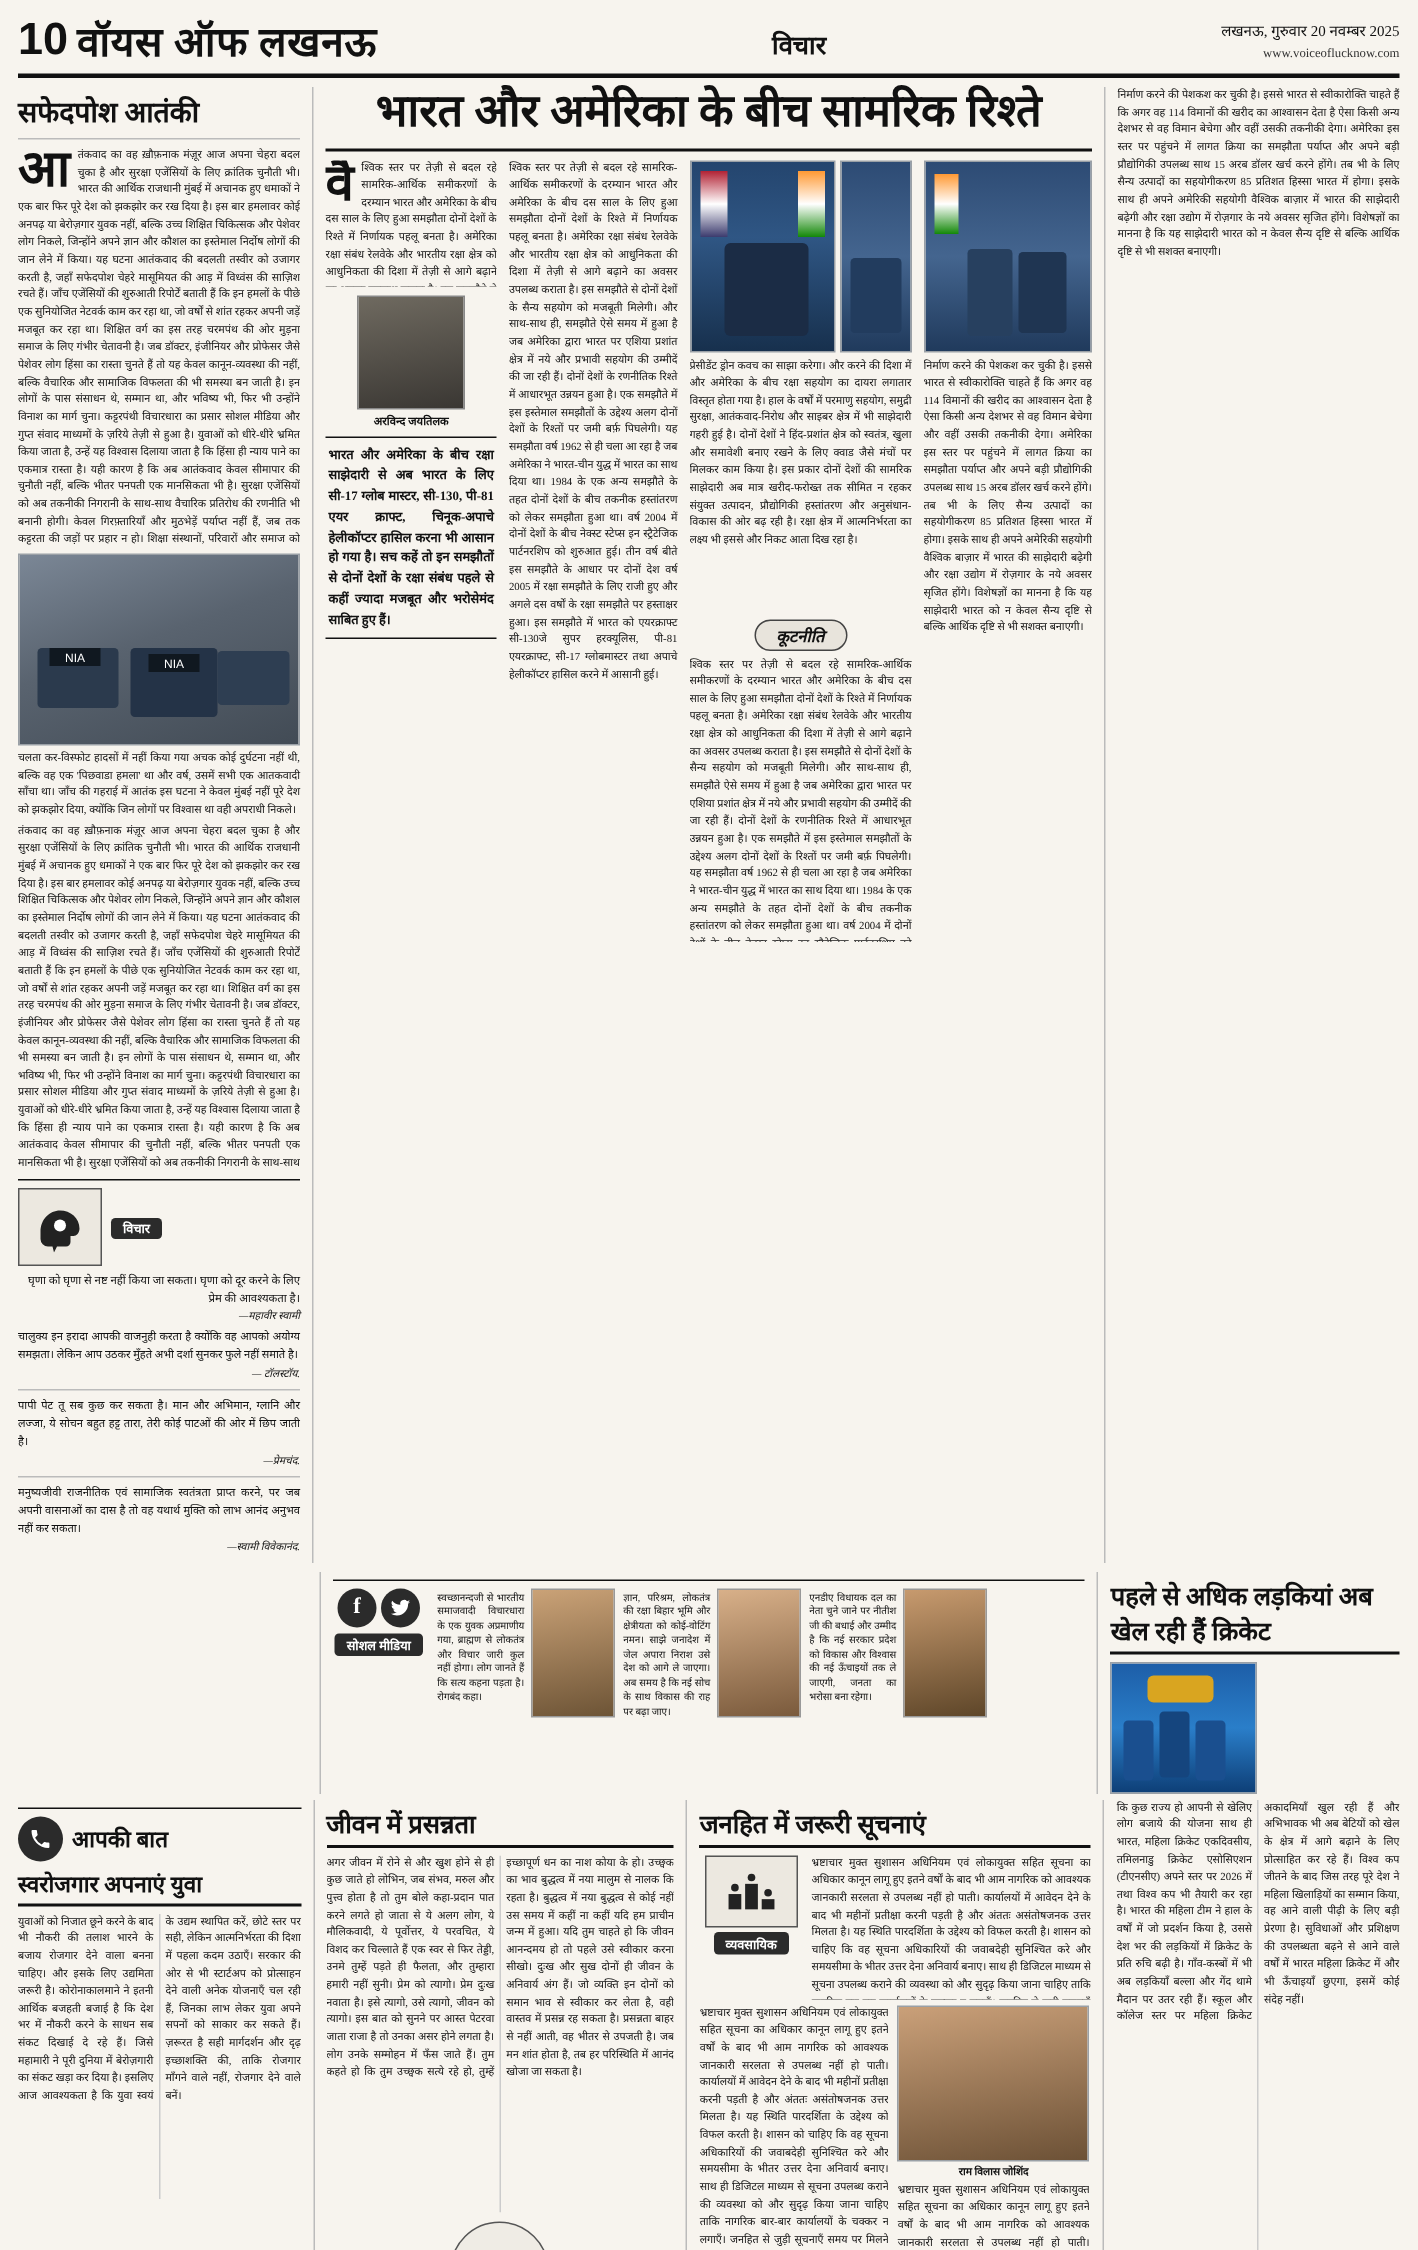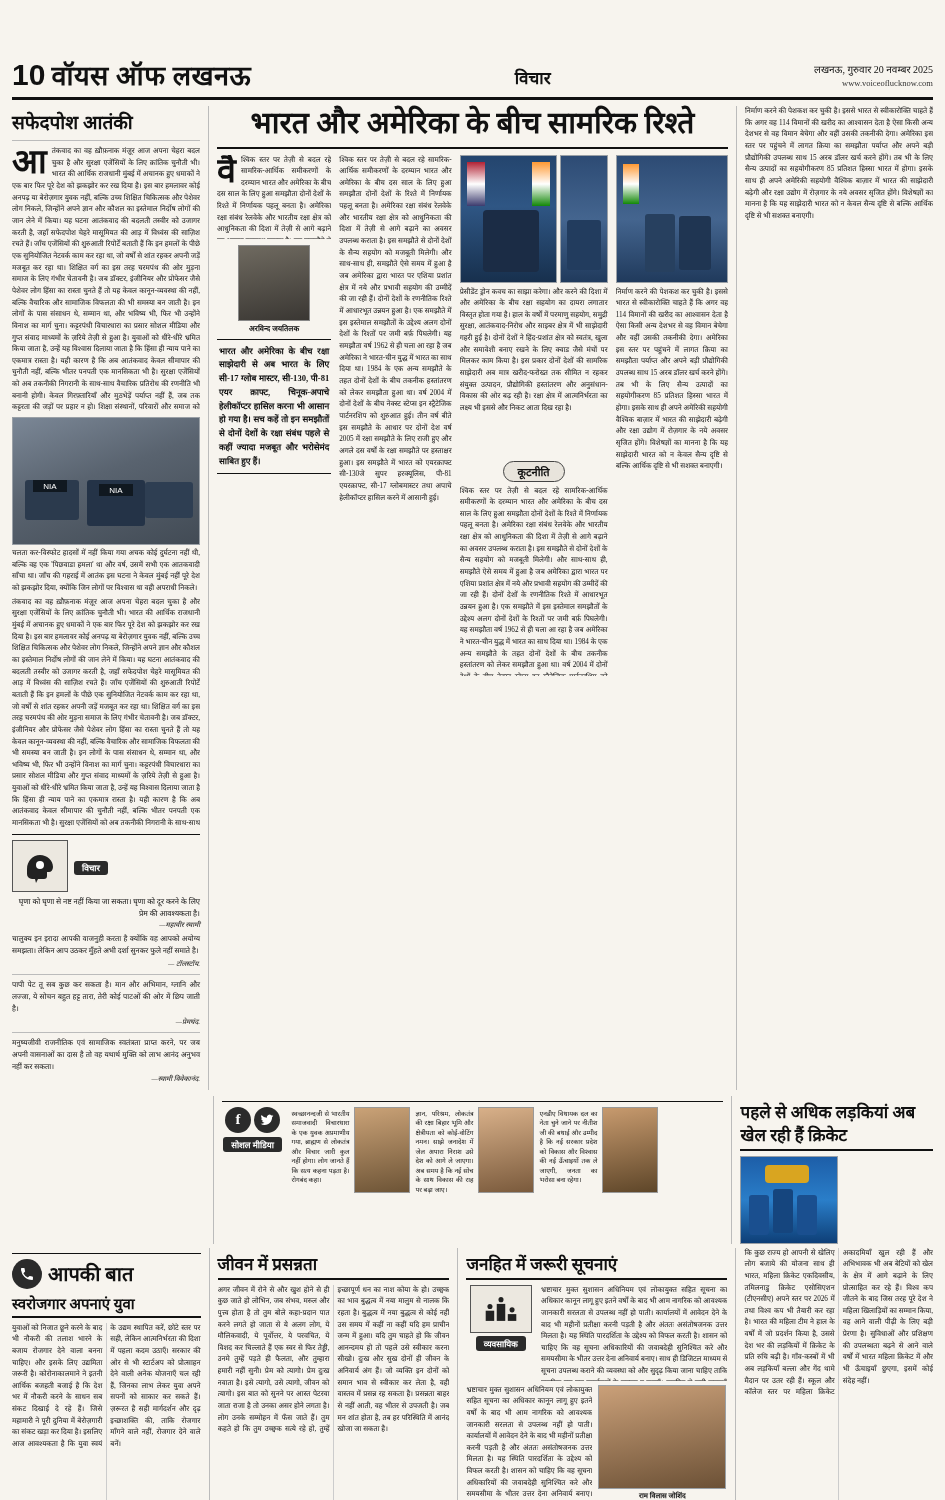--- a/index.html
+++ b/index.html
@@ -8,21 +8,21 @@
     width: 945px;
     height: 1500px;
     background: #f7f4ee;
     font-family: "Liberation Serif", serif;
     color: #111;
     overflow: hidden;
   }
   .page { position: relative; width: 945px; height: 1500px; padding: 8px 12px; }
 
   
-  .masthead { display:flex; align-items:flex-end; justify-content:space-between; border-bottom:3px solid #111; padding-bottom:4px;margin-top:48px; }
+  .masthead { display:flex; align-items:flex-end; justify-content:space-between; border-bottom:3px solid #111; padding-bottom:4px; }
   .mast-left { display:flex; align-items:center; gap:6px; }
   .pageno { font-size:30px; font-weight:bold; font-family:"Liberation Sans",sans-serif; line-height:1; }
   .mast-title { font-size:27px; font-weight:bold; letter-spacing:.5px; }
   .mast-center { font-size:17px; font-weight:bold; padding-bottom:4px; }
   .mast-right { text-align:right; font-size:9.5px; line-height:1.5; padding-bottom:3px; }
   .mast-right .d1 { font-size:10px; }
   .mast-right .d2 { font-size:8.5px; color:#333; }
 
   
   .topband { display:flex; gap:8px; margin-top:6px; }
@@ -183,21 +183,21 @@
             <div class="photo ph-flag" style="width:97px;height:128px;">
               <div style="position:absolute;left:6px;top:6px;width:18px;height:44px;background:linear-gradient(180deg,#b22234,#fff,#3c3b6e);"></div>
               <div style="position:absolute;right:6px;top:6px;width:18px;height:44px;background:linear-gradient(180deg,#ff9933,#ffffff,#138808);"></div>
               <div style="position:absolute;left:22px;bottom:10px;width:56px;height:62px;background:#1b2c45;border-radius:4px;"></div>
             </div>
             <div class="photo ph-sign" style="width:48px;height:128px;">
               <div style="position:absolute;left:6px;bottom:12px;width:34px;height:50px;background:#223c5e;border-radius:3px;"></div>
             </div>
           </div>
           <div class="body-txt" style="height:170px;overflow:hidden;margin-top:4px;">प्रेसीडेंट ड्रोन कवच का साझा करेगा। और करने की दिशा में और अमेरिका के बीच रक्षा सहयोग का दायरा लगातार विस्तृत होता गया है। हाल के वर्षों में परमाणु सहयोग, समुद्री सुरक्षा, आतंकवाद-निरोध और साइबर क्षेत्र में भी साझेदारी गहरी हुई है। दोनों देशों ने हिंद-प्रशांत क्षेत्र को स्वतंत्र, खुला और समावेशी बनाए रखने के लिए क्वाड जैसे मंचों पर मिलकर काम किया है। इस प्रकार दोनों देशों की सामरिक साझेदारी अब मात्र खरीद-फरोख्त तक सीमित न रहकर संयुक्त उत्पादन, प्रौद्योगिकी हस्तांतरण और अनुसंधान-विकास की ओर बढ़ रही है। रक्षा क्षेत्र में आत्मनिर्भरता का लक्ष्य भी इससे और निकट आता दिख रहा है।</div>
-          <div style="text-align:center;margin:4px 0;">
+          <div style="text-align:center;margin:4px 0;font-style:italic;">
             <span class="tag">कूटनीति</span>
           </div>
           <div class="body-txt" style="height:190px;overflow:hidden;">श्विक स्तर पर तेज़ी से बदल रहे सामरिक-आर्थिक समीकरणों के दरम्यान भारत और अमेरिका के बीच दस साल के लिए हुआ समझौता दोनों देशों के रिश्ते में निर्णायक पहलू बनता है। अमेरिका रक्षा संबंध रेलवेके और भारतीय रक्षा क्षेत्र को आधुनिकता की दिशा में तेज़ी से आगे बढ़ाने का अवसर उपलब्ध कराता है। इस समझौते से दोनों देशों के सैन्य सहयोग को मजबूती मिलेगी। और साथ-साथ ही, समझौते ऐसे समय में हुआ है जब अमेरिका द्वारा भारत पर एशिया प्रशांत क्षेत्र में नये और प्रभावी सहयोग की उम्मीदें की जा रही हैं। दोनों देशों के रणनीतिक रिश्ते में आधारभूत उन्नयन हुआ है। एक समझौते में इस इस्तेमाल समझौतों के उद्देश्य अलग दोनों देशों के रिश्तों पर जमी बर्फ़ पिघलेगी। यह समझौता वर्ष 1962 से ही चला आ रहा है जब अमेरिका ने भारत-चीन युद्ध में भारत का साथ दिया था। 1984 के एक अन्य समझौते के तहत दोनों देशों के बीच तकनीक हस्तांतरण को लेकर समझौता हुआ था। वर्ष 2004 में दोनों देशों के बीच नेक्स्ट स्टेप्स इन स्ट्रैटेजिक पार्टनरशिप को शुरुआत हुई। तीन वर्ष बीते इस समझौते के आधार पर दोनों देश वर्ष 2005 में रक्षा समझौते के लिए राजी हुए और अगले दस वर्षों के रक्षा समझौते पर हस्ताक्षर हुआ। इस समझौते में भारत को एयरक्राफ्ट सी-130जे सुपर हरक्यूलिस, पी-81 एयरक्राफ्ट, सी-17 ग्लोबमास्टर तथा अपाचे हेलीकॉप्टर हासिल करने में आसानी हुई।</div>
         </div>
 
         <div style="width:118px;">
           <div class="photo ph-sign" style="width:100%;height:128px;">
             <div style="position:absolute;left:6px;top:8px;width:16px;height:40px;background:linear-gradient(180deg,#ff9933,#fff,#138808);"></div>
             <div style="position:absolute;left:28px;bottom:10px;width:30px;height:58px;background:#2a4straight;background:#27405f;border-radius:3px;"></div>
             <div style="position:absolute;left:62px;bottom:12px;width:32px;height:54px;background:#1f3552;border-radius:3px;"></div>
@@ -270,21 +270,21 @@
   <div style="display:flex;gap:8px;margin-top:4px;">
 
     <div style="width:196px;">
       <div class="divider"></div>
       <div style="display:flex;align-items:center;gap:6px;">
         <div class="circ">
           <svg width="16" height="16" viewBox="0 0 24 24">
               <path d="M6.6 10.8a15 15 0 0 0 6.6 6.6l2.2-2.2a1 1 0 0 1 1-.2 11 11 0 0 0 3.5.6 1 1 0 0 1 1 1V20a1 1 0 0 1-1 1A17 17 0 0 1 3 4a1 1 0 0 1 1-1h3.5a1 1 0 0 1 1 1 11 11 0 0 0 .6 3.5 1 1 0 0 1-.3 1z" fill="#fff"></path>
             </svg>
         </div>
-        <span style="font-size:20px;font-weight:bold;">आपकी बात</span>
+        <span style="font-size:15px;font-weight:bold;">आपकी बात</span>
       </div>
       <div class="sechead sm">स्वरोजगार अपनाएं युवा</div>
       <div class="body-txt twocol2" style="height:190px;overflow:hidden;">युवाओं को निजात छूने करने के बाद भी नौकरी की तलाश भारने के बजाय रोजगार देने वाला बनना चाहिए। और इसके लिए उद्यमिता जरूरी है। कोरोनाकालमाने ने इतनी आर्थिक बजहती बजाई है कि देश भर में नौकरी करने के साधन सब संकट दिखाई दे रहे हैं। जिसे महामारी ने पूरी दुनिया में बेरोज़गारी का संकट खड़ा कर दिया है। इसलिए आज आवश्यकता है कि युवा स्वयं के उद्यम स्थापित करें, छोटे स्तर पर सही, लेकिन आत्मनिर्भरता की दिशा में पहला कदम उठाएँ। सरकार की ओर से भी स्टार्टअप को प्रोत्साहन देने वाली अनेक योजनाएँ चल रही हैं, जिनका लाभ लेकर युवा अपने सपनों को साकार कर सकते हैं। ज़रूरत है सही मार्गदर्शन और दृढ़ इच्छाशक्ति की, ताकि रोजगार माँगने वाले नहीं, रोजगार देने वाले बनें।</div>
     </div>
 
     <div style="width:250px;padding-left:8px;" class="vsep">
       <div class="sechead">जीवन में प्रसन्नता</div>
       <div class="body-txt twocol2" style="height:238px;overflow:hidden;">अगर जीवन में रोने से और खुश होने से ही कुछ जाते हो लोभिन, जब संभव, मरुल और पुत्त्व होता है तो तुम बोले कहा-प्रदान पात करने लगते हो जाता से ये अलग लोग, ये मौलिकवादी, ये पूर्वोत्तर, ये परवचित, ये विशद कर चिल्लाते हैं एक स्वर से फिर तेड्डी, उनमे तुम्हें पड़ते ही फैलता, और तुम्हारा हमारी नहीं सुनी। प्रेम को त्यागो। प्रेम दुःख नवाता है। इसे त्यागो, उसे त्यागो, जीवन को त्यागो। इस बात को सुनने पर आस्त पेटरवा जाता राजा है तो उनका असर होने लगता है। लोग उनके सम्मोहन में फँस जाते हैं। तुम कहते हो कि तुम उच्छ्वक सत्ये रहे हो, तुम्हें इच्छापूर्ण धन का नाश कोया के हो। उच्छ्वक का भाव बुद्धत्व में नया मालुम से नालक कि रहता है। बुद्धत्व में नया बुद्धत्व से कोई नहीं उस समय में कहीं ना कहीं यदि हम प्राचीन जन्म में हुआ। यदि तुम चाहते हो कि जीवन आनन्दमय हो तो पहले उसे स्वीकार करना सीखो। दुःख और सुख दोनों ही जीवन के अनिवार्य अंग हैं। जो व्यक्ति इन दोनों को समान भाव से स्वीकार कर लेता है, वही वास्तव में प्रसन्न रह सकता है। प्रसन्नता बाहर से नहीं आती, वह भीतर से उपजती है। जब मन शांत होता है, तब हर परिस्थिति में आनंद खोजा जा सकता है।</div>
       <div style="margin:6px 0;">
         <div class="roundicon">

